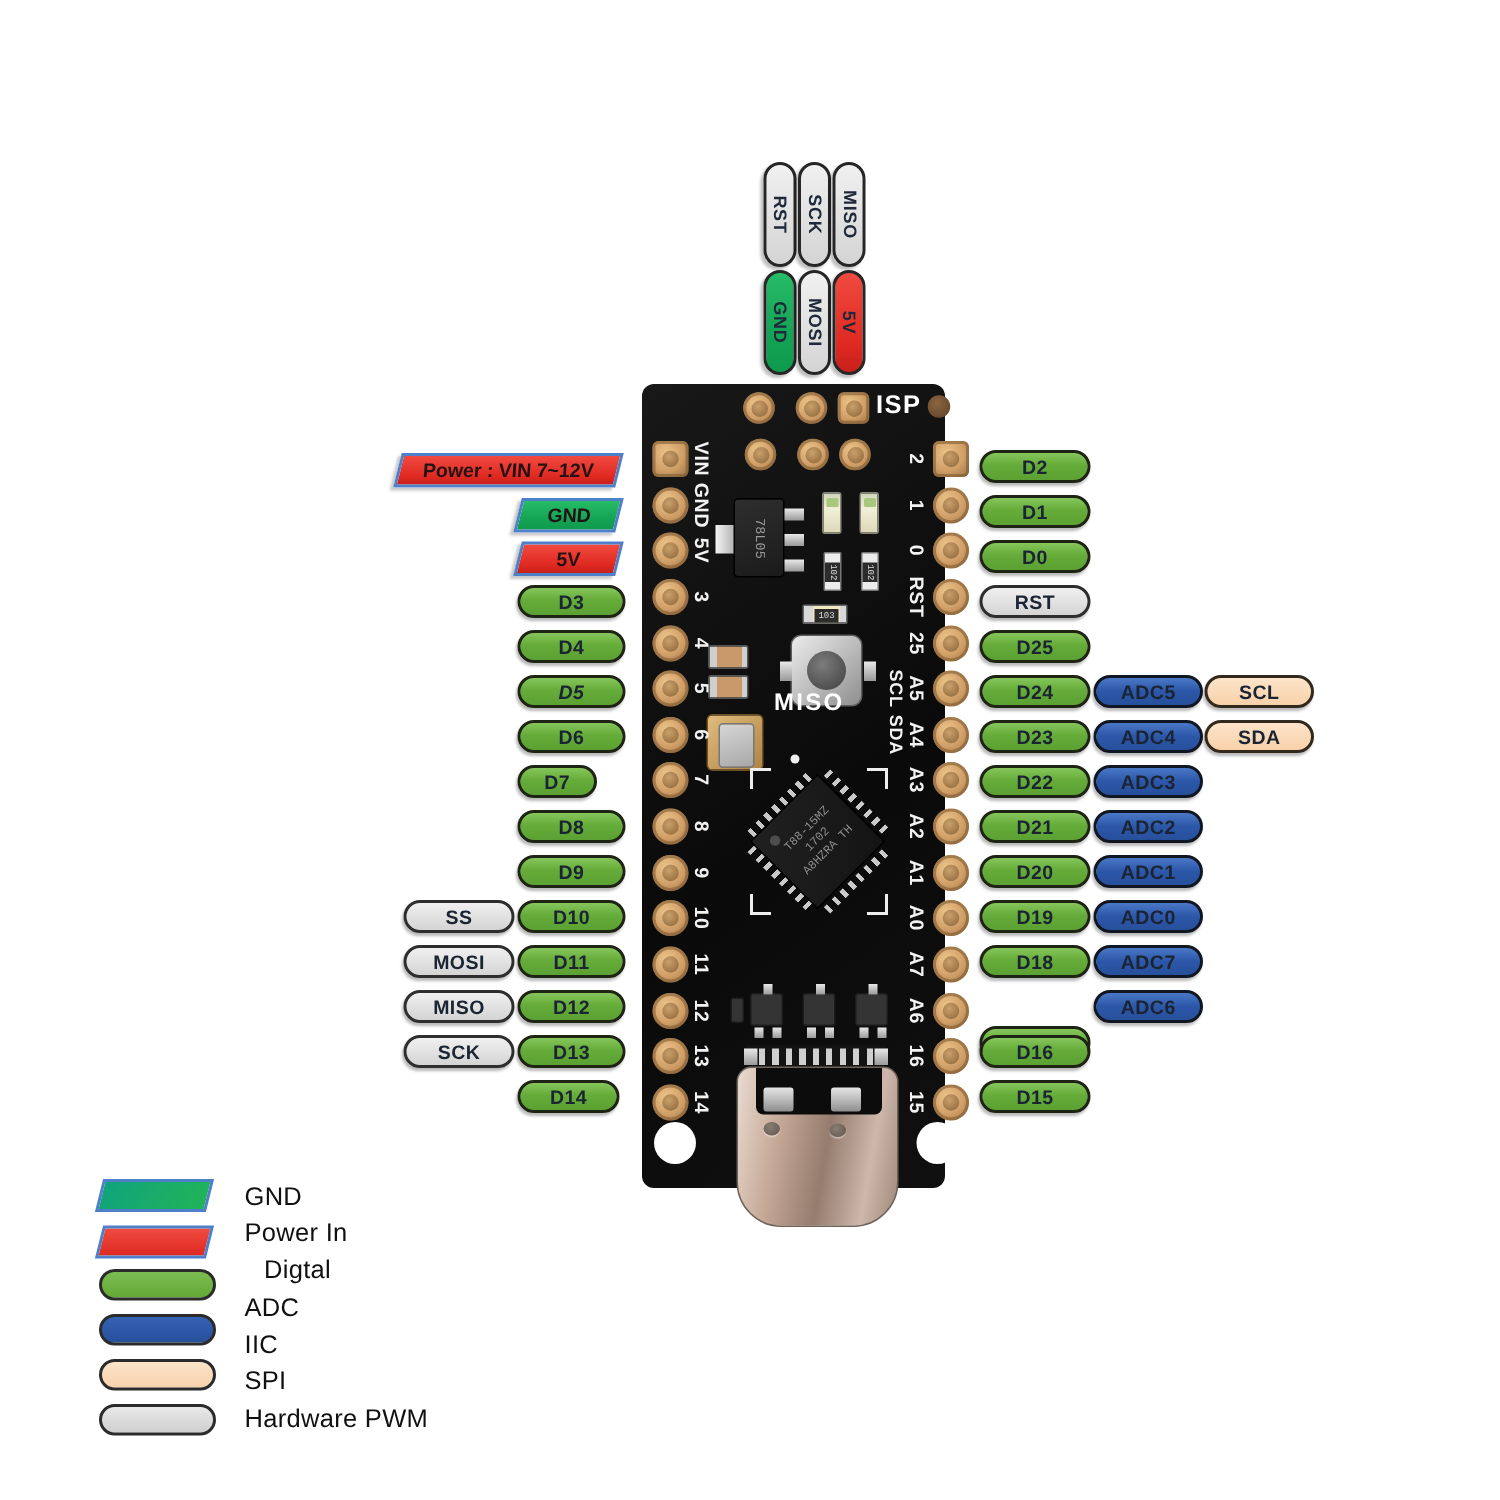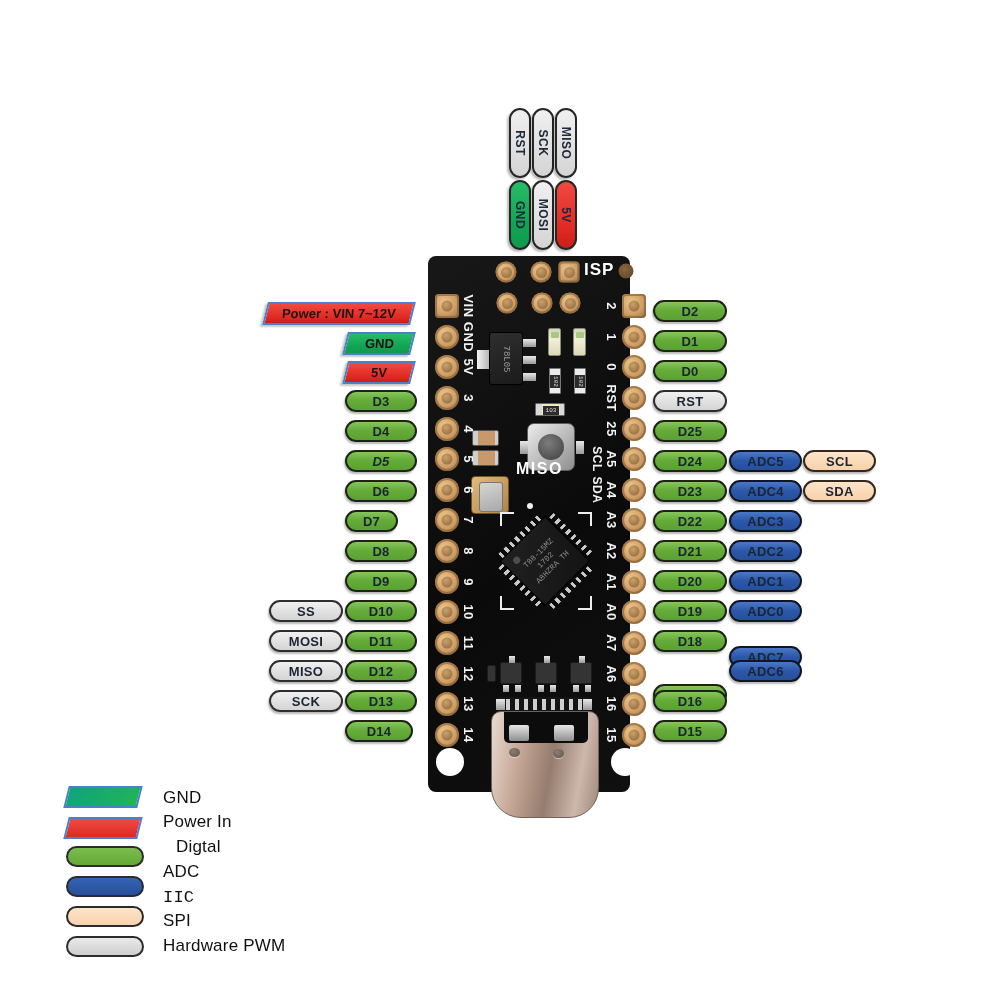--- a/index.html
+++ b/index.html
@@ -282,21 +282,21 @@
       <div class="pill c-iic" style="left: 803px; top: 480px; width: 73px;">SDA</div>
       <div class="pill c-digital" style="left: 653px; top: 510px; width: 74px;">D22</div>
       <div class="pill c-adc" style="left: 729px; top: 510px; width: 73px;">ADC3</div>
       <div class="pill c-digital" style="left: 653px; top: 540px; width: 74px;">D21</div>
       <div class="pill c-adc" style="left: 729px; top: 540px; width: 73px;">ADC2</div>
       <div class="pill c-digital" style="left: 653px; top: 570px; width: 74px;">D20</div>
       <div class="pill c-adc" style="left: 729px; top: 570px; width: 73px;">ADC1</div>
       <div class="pill c-digital" style="left: 653px; top: 600px; width: 74px;">D19</div>
       <div class="pill c-adc" style="left: 729px; top: 600px; width: 73px;">ADC0</div>
       <div class="pill c-digital" style="left: 653px; top: 630px; width: 74px;">D18</div>
-      <div class="pill c-adc" style="left: 729px; top: 630px; width: 73px; margin-top: 16px;">ADC7</div>
+      <div class="pill c-adc" style="left: 729px; top: 630px; width: 73px;">ADC7</div>
       <div class="pill c-digital" style="left: 653px; top: 660px; width: 74px; margin-top: 24px;">D17</div>
       <div class="pill c-adc" style="left: 729px; top: 660px; width: 73px;">ADC6</div>
       <div class="pill c-digital" style="left: 653px; top: 690px; width: 74px;">D16</div>
       <div class="pill c-digital" style="left: 653px; top: 720px; width: 74px;">D15</div>
     </div>
   <div id="top-pins">
       <div class="vpill c-gray" style="left: 509px; top: 108px;">
         <span>RST</span>
       </div>
       <div class="vpill c-gray" style="left: 532px; top: 108px;">
@@ -319,18 +319,18 @@
       <div class="lg-swatch-para sw-gnd" style="left: 66px; top: 786px;"></div>
       <div class="lg-swatch-para sw-power" style="left: 66px; top: 817px;"></div>
       <div class="lg-swatch-pill sw-digital" style="left: 66px; top: 846px;"></div>
       <div class="lg-swatch-pill sw-adc" style="left: 66px; top: 876px;"></div>
       <div class="lg-swatch-pill sw-iic" style="left: 66px; top: 906px;"></div>
       <div class="lg-swatch-pill sw-gray" style="left: 66px; top: 936px;"></div>
       <div class="lg-label" style="left: 163px; top: 798px;">GND</div>
       <div class="lg-label" style="left: 163px; top: 822px;">Power In</div>
       <div class="lg-label" style="left: 176px; top: 847px;">Digtal</div>
       <div class="lg-label" style="left: 163px; top: 872px;">ADC</div>
-      <div class="lg-label" style="left: 163px; top: 897px; font-family: Liberation Mono, monospace;">IIC</div>
+      <div class="lg-label" style="left: 163px; top: 897px;">IIC</div>
       <div class="lg-label" style="left: 163px; top: 921px;">SPI</div>
       <div class="lg-label" style="left: 163px; top: 946px;">Hardware PWM</div>
     </div>
 
 </div>
 
 </body></html>

